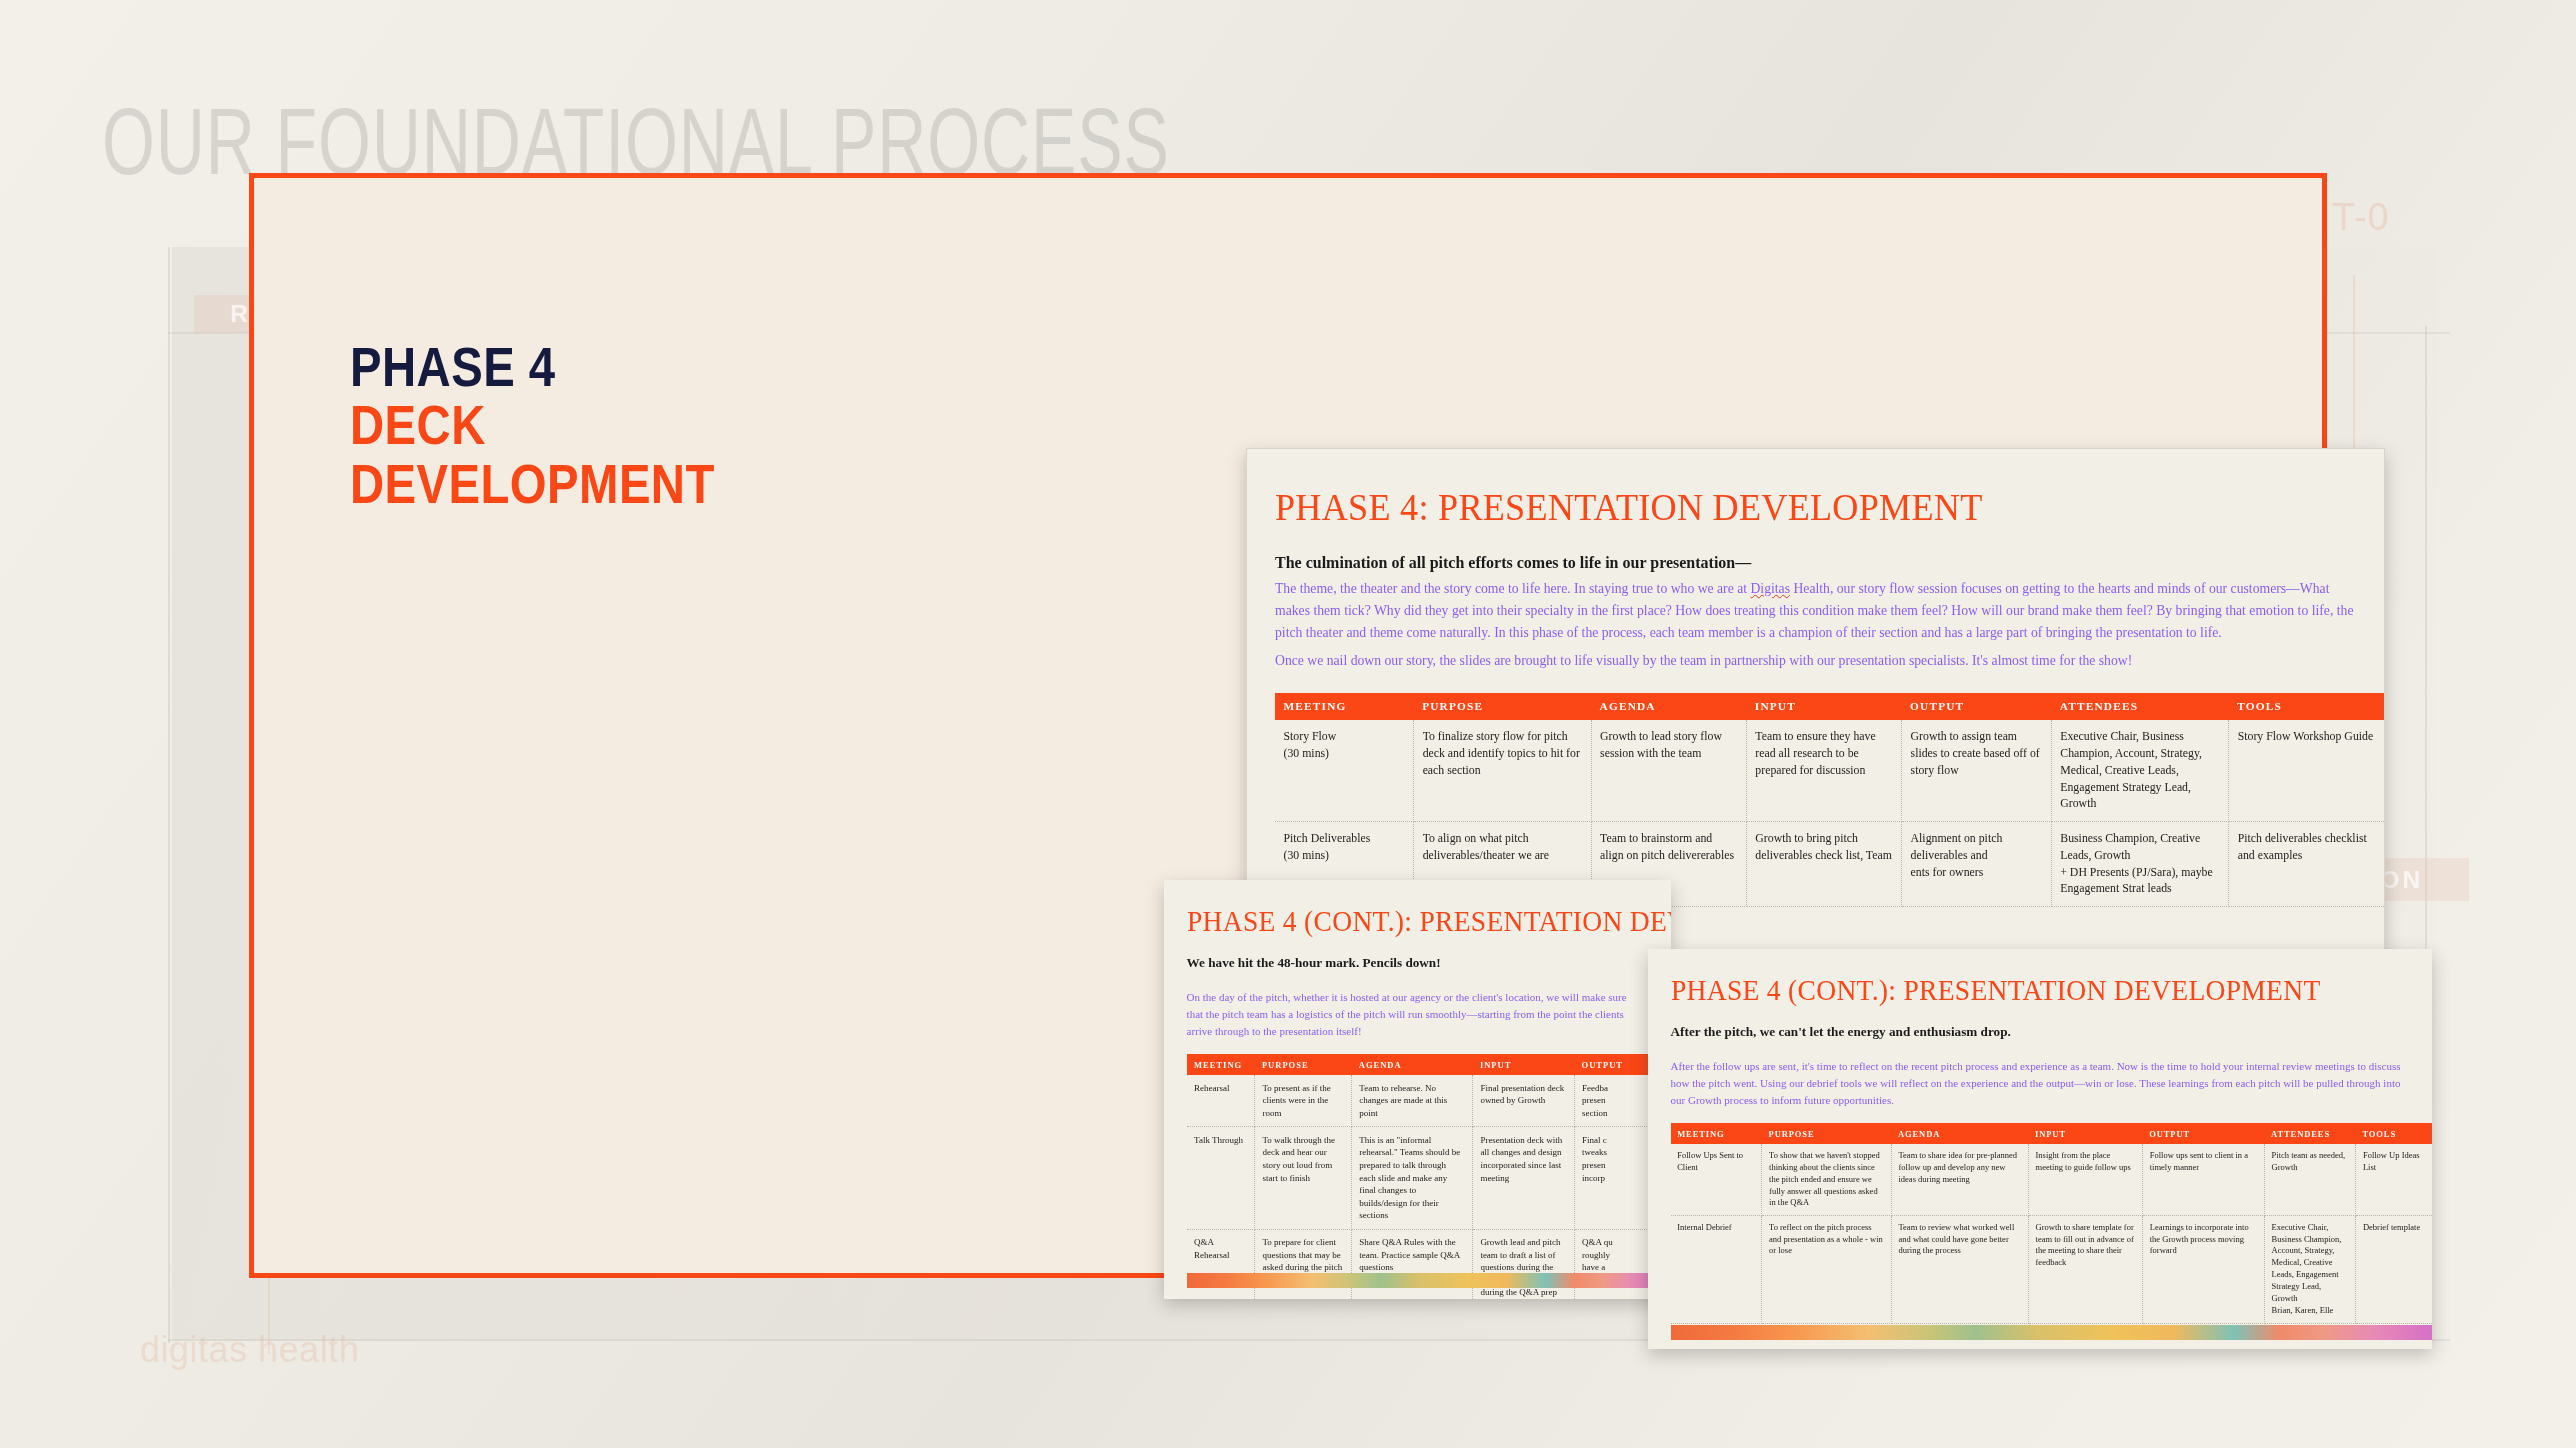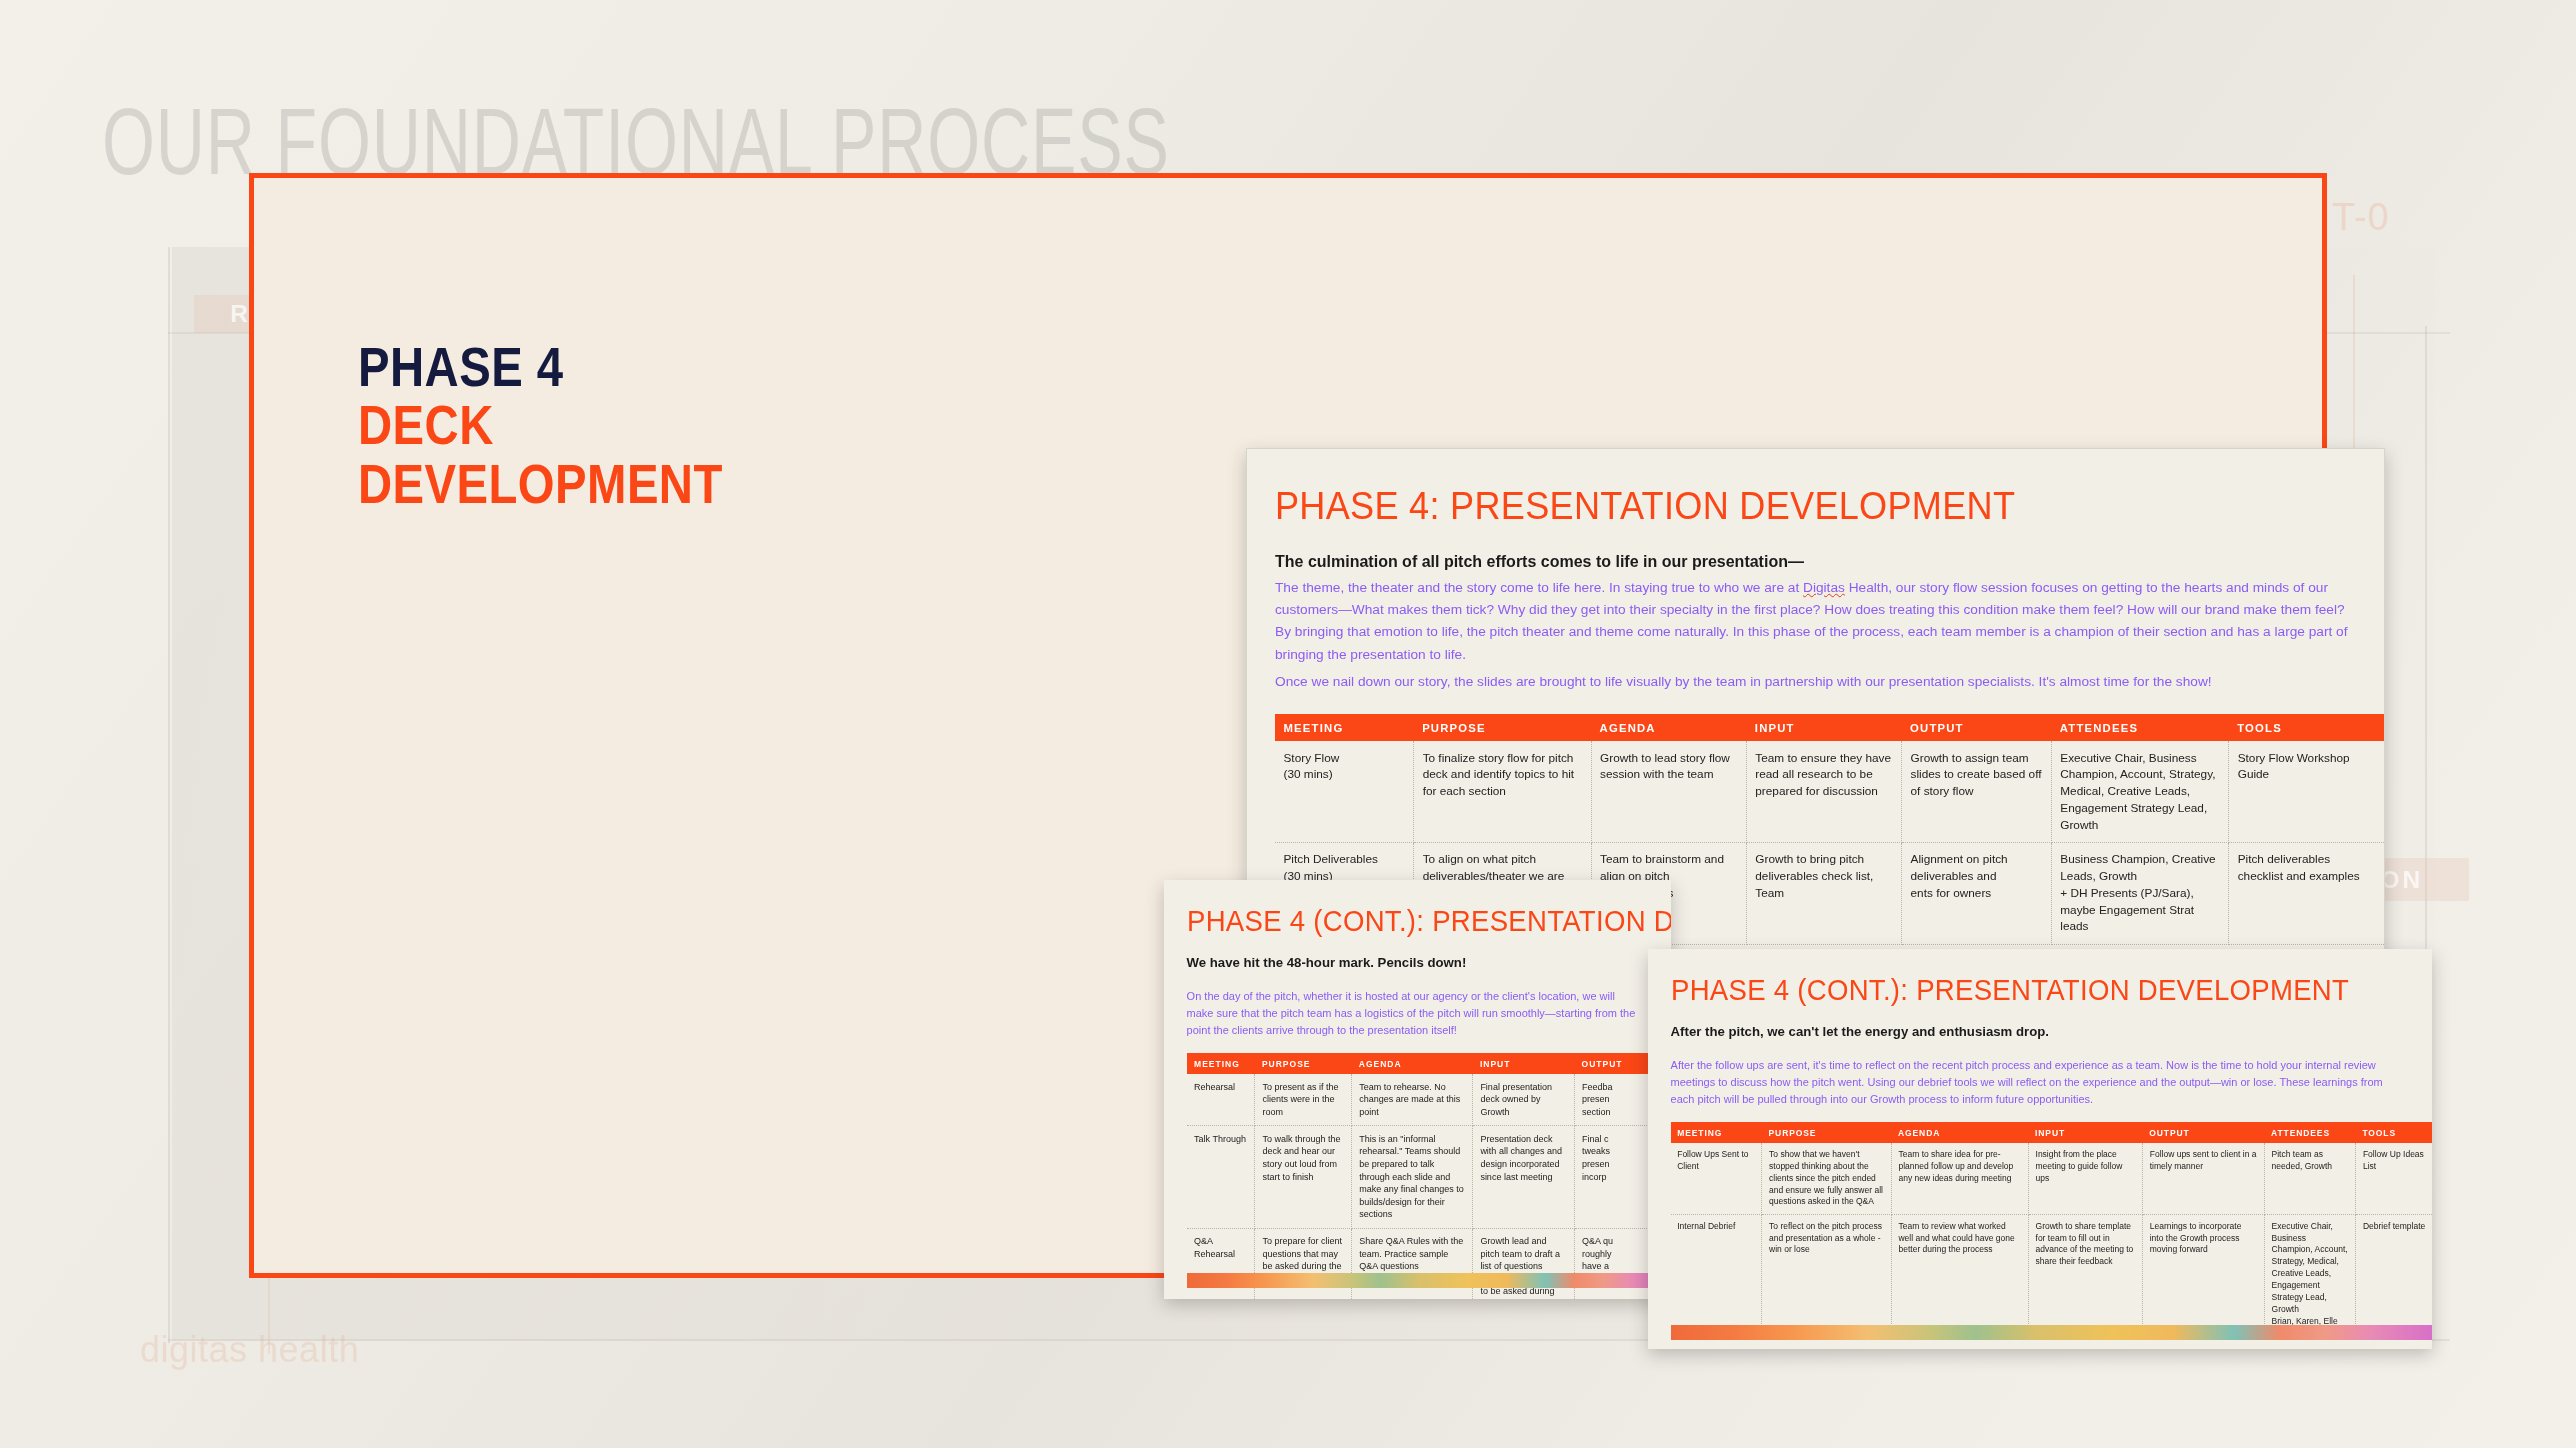--- a/index.html
+++ b/index.html
@@ -70,21 +70,21 @@
     left: 249px; top: 173px;
     width: 2078px; height: 1105px;
     background: #f5ece1;
     border: 5.7px solid #fb4616;
     z-index: 5;
   }
 
   
   #left-col {
     position: absolute;
-    left: 104px; top: 160px;
+    left: 96px; top: 160px;
     width: 528px;
   }
   .phase-title {
     font-family: "Liberation Sans Narrow", "Liberation Sans", sans-serif;
     font-size: 55px;
     font-weight: bold;
     line-height: 1.06;
     letter-spacing: 0.5px;
     transform: scaleX(0.86);
     transform-origin: left top;
@@ -114,21 +114,21 @@
     left: 0; top: -1.9px;
     font-size: 32px;
   }
 
   
   .doc-card {
     position: absolute;
     background: #f2efe7;
     box-shadow: 0 5.7px 17px rgba(40,36,30,0.26);
     overflow: hidden;
-    font-family: Liberation Sans, sans-serif;
+    font-family: Liberation Serif, serif;
   }
   #card1 { left: 992px; top: 270px; width: 1139px; height: 575px; z-index: 10;
            border: 0.9px solid #d7d4cc; }
   #card2 { left: 910px; top: 702px; width: 507px; height: 419px; z-index: 20; }
   #card3 { left: 1394px; top: 771px; width: 784px; height: 400px; z-index: 30; }
 
   .card-pad { padding: 0 28px; }
 
   .card-h1 {
     color: #fb4616;

